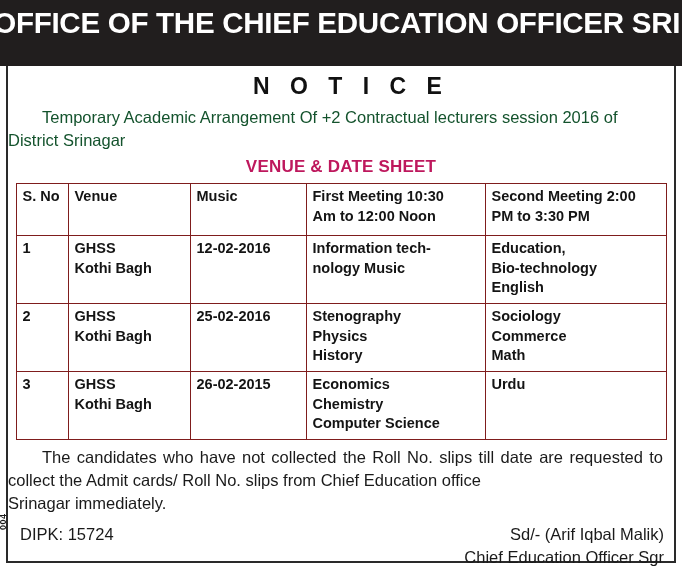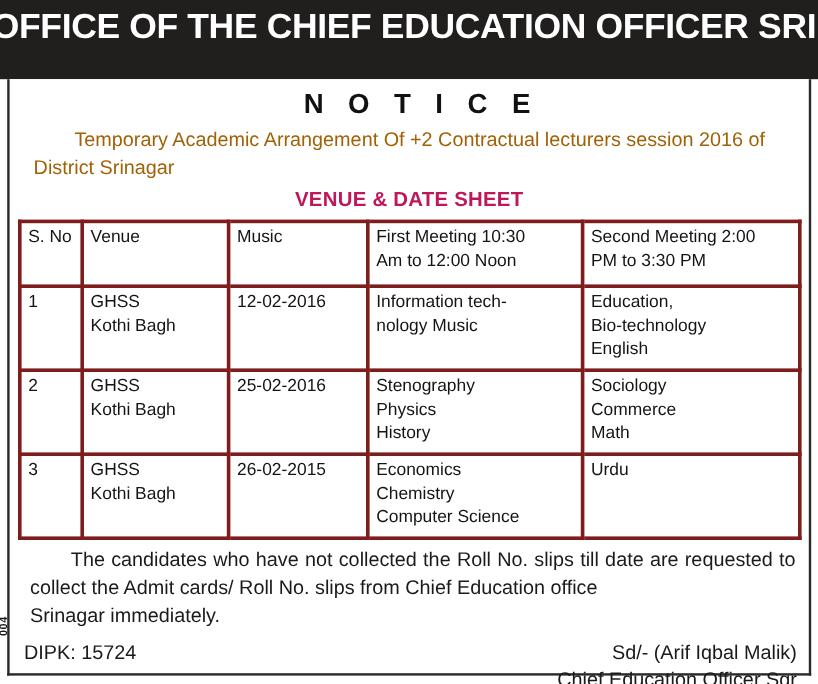--- a/index.html
+++ b/index.html
@@ -74,49 +74,49 @@
     letter-spacing: 7px;
     line-height: 32px;
     padding-top: 4px;
     color: #111111;
     margin-left: 20px;
   }
 
   .intro {
     font-size: 16.5px;
     line-height: 23px;
-    padding: 4px 10px 0 20px;
+    padding: 4px 10px 0 0;
     text-indent: 34px;
-    color: #a16207;
+    color: #14532d;
   }
 
   .venue-heading {
     text-align: center;
     font-size: 17px;
     font-weight: bold;
     line-height: 24px;
     padding-top: 3px;
     letter-spacing: 0.2px;
     color: #be185d;
   }
 
   
   .sheet {
     border-collapse: collapse;
     width: 650px;
     margin: 4px auto 0 auto;
     table-layout: fixed;
   }
   .sheet th, .sheet td {
-    border: 3px solid #7f1d1d;
+    border: 1px solid #7f1d1d;
     vertical-align: top;
     padding: 3px 6px 4px 6px;
     font-size: 14.5px;
     line-height: 19.5px;
-    font-weight: normal;
+    font-weight: bold;
     text-align: left;
     color: #141414;
   }
   .sheet th {
     height: 44px;
   }
   .sheet td {
     height: 60px;
   }
   .col-sno   { width: 52px; }
@@ -128,21 +128,20 @@
   .cell-lines span { display: block; }
 
   
   .footer-para {
     font-size: 16.5px;
     line-height: 23px;
     padding: 6px 11px 0 0;
     text-indent: 34px;
     text-align: justify;
     color: #1a1a1a;
-    margin-left: 17px;
   }
   .footer-para .lastline { display: block; text-indent: 0; }
 
   .sign-block {
     display: flex;
     justify-content: space-between;
     align-items: flex-start;
     padding: 8px 10px 0 12px;
     font-size: 16.5px;
     line-height: 23px;

